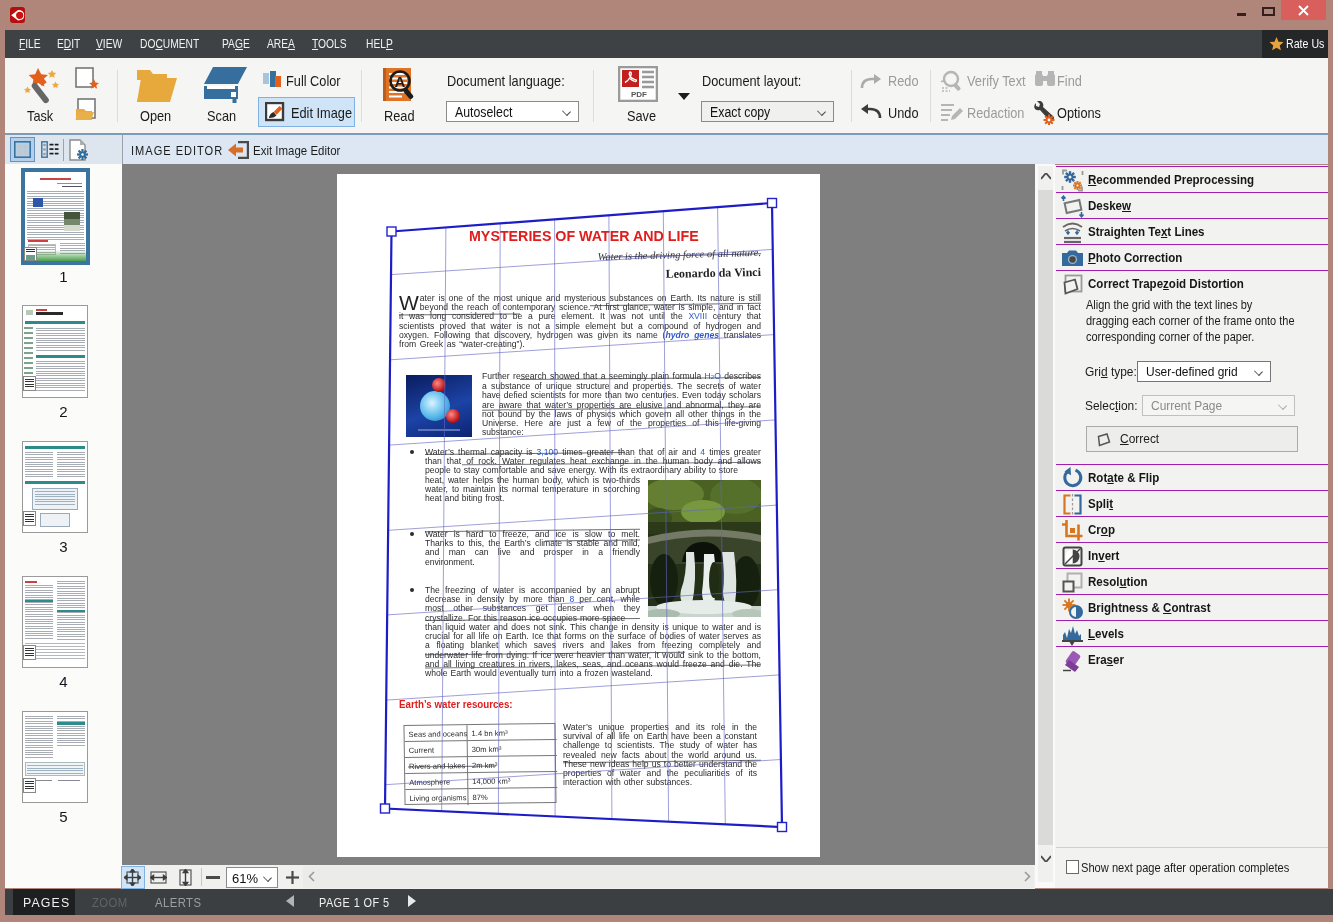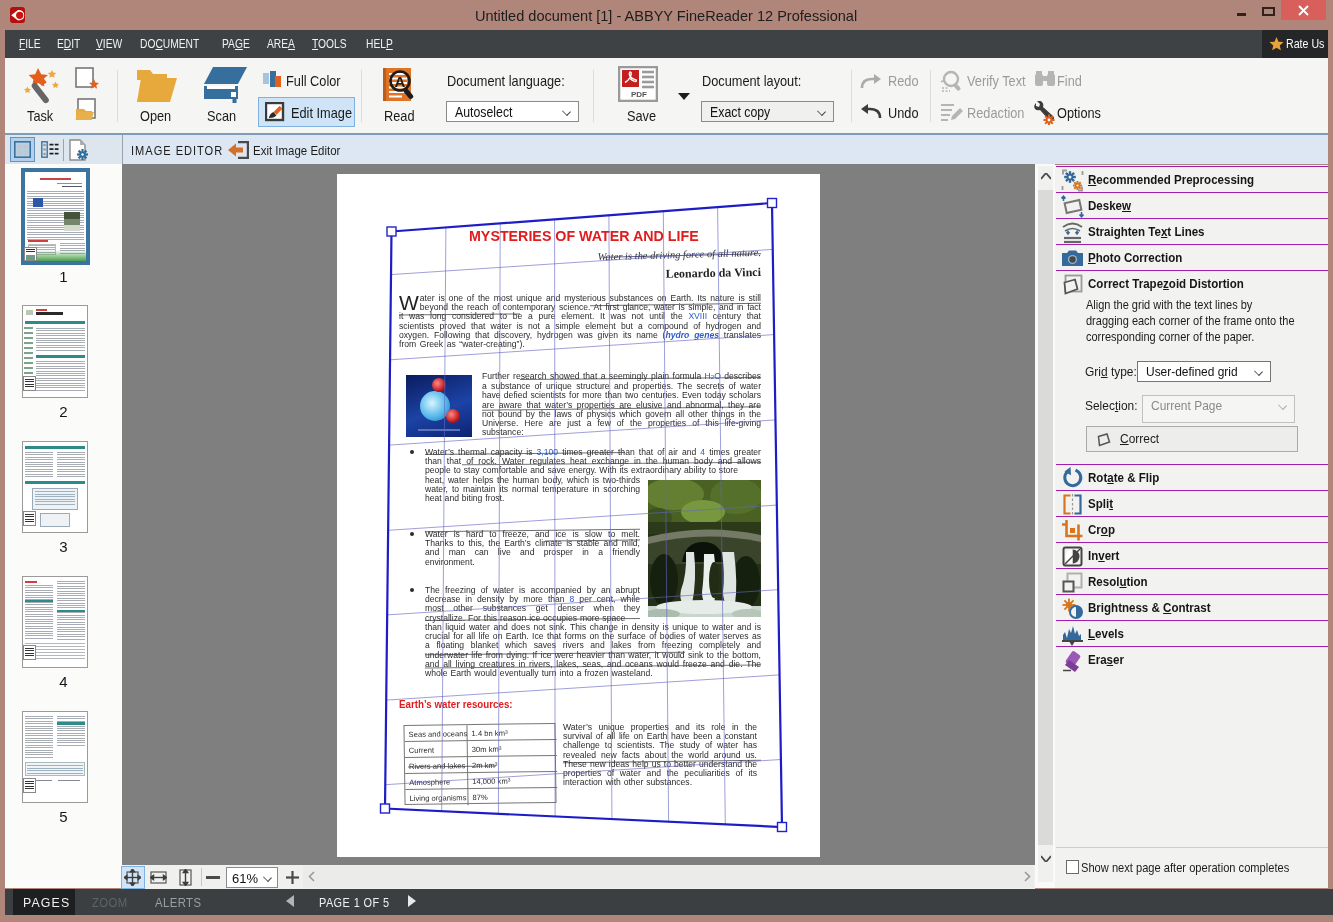--- a/index.html
+++ b/index.html
@@ -52,21 +52,20 @@
 .blue { color:#2d59c8; }
 
 
 .thumbpage { position:absolute; background:#fff; border:1px solid #9a9a9a; }
 .tnum { position:absolute; width:117px; text-align:center; font-size:15px; color:#14141e; }
 </style>
 </head>
 <body>
 <div id="win">
 
-  <div class="abs" id="titletext"><span>Untitled document [1] - ABBYY FineReader 12 Professional</span></div>
   <svg class="abs" style="left:10px;top:7px" width="15" height="16" viewBox="0 0 15 16">
     <rect x="0" y="0" width="15" height="16" rx="3" fill="#b60d0d"></rect>
     <path d="M1.2 8.2 L8 3 Q14.2 3 14.2 8.2 Q14.2 13.4 8 13.4 Z" fill="#fff"></path>
     <circle cx="9.7" cy="8.3" r="3.6" fill="#cc1111"></circle>
   </svg>
   <div class="abs" id="minbtn"></div>
   <div class="abs" id="maxbtn"></div>
   <div class="abs" id="closebtn">
       <svg style="position:absolute;left:17px;top:5px" width="11" height="11" viewBox="0 0 11 11">
         <path d="M1 1 L10 10 M10 1 L1 10" stroke="#fff" stroke-width="1.8"></path>
@@ -529,21 +528,21 @@
   </div>
 
   <div class="abs" style="left:1055px;top:296px;width:273px;height:168px;background:#f2f2f1"></div>
   <div class="abs" style="left:1086px;top:297px;width:280px;font-size:13.5px;line-height:16.2px;color:#1c1c1c"><span style="display:inline-block;transform:scaleX(0.815);transform-origin:0 0;white-space:nowrap">Align the grid with the text lines by<br>dragging each corner of the frame onto the<br>corresponding corner of the paper.</span></div>
   <div class="abs" style="left:1085px;top:364px;font-size:13.5px;color:#1c1c1c"><span class="sx" style="transform:scaleX(0.885)">Gri<u>d</u> type:</span></div>
   <div class="combo" style="left:1137px;top:361px;width:134px;height:21px;border-color:#767676">
       <span class="ctext" style="top:2px;font-size:13.5px"><span class="sx" style="transform:scaleX(0.885)">User-defined grid</span></span>
       <span class="chev"></span>
     </div>
   <div class="abs" style="left:1085px;top:398px;font-size:13.5px;color:#1c1c1c"><span class="sx" style="transform:scaleX(0.885)">Selec<u>t</u>ion:</span></div>
-  <div class="combo" style="left:1142px;top:395px;width:153px;height:28px;background:#f5f5f4;border-color:#c0c0bf;color:#8a8a8a">
+  <div class="combo" style="left:1142px;top:395px;width:153px;height:21px;background:#f5f5f4;border-color:#c0c0bf;color:#8a8a8a">
       <span class="ctext" style="top:2px;font-size:13.5px"><span class="sx" style="transform:scaleX(0.885)">Current Page</span></span>
       <span class="chev" style="border-color:#a8a8a8"></span>
     </div>
   <div class="abs" style="left:1086px;top:426px;width:212px;height:26px;background:#ededec;border:1px solid #ababab"></div>
   <svg class="abs" style="left:1096px;top:430px" width="18" height="18" viewBox="0 0 18 18">
     <path d="M2.5 6.5 L11 4 13.5 12 3.5 15.5 Z" fill="none" stroke="#555" stroke-width="1.5"></path>
   </svg>
   <div class="abs" style="left:1120px;top:431px;font-size:13.5px;color:#1c1c1c"><span class="sx" style="transform:scaleX(0.885)"><u>C</u>orrect</span></div>
 
   <div class="prow" style="top:464px">

